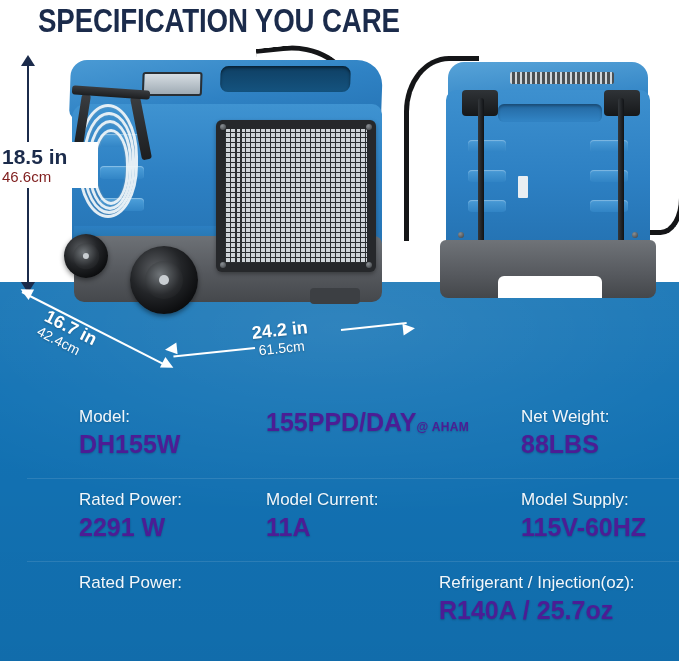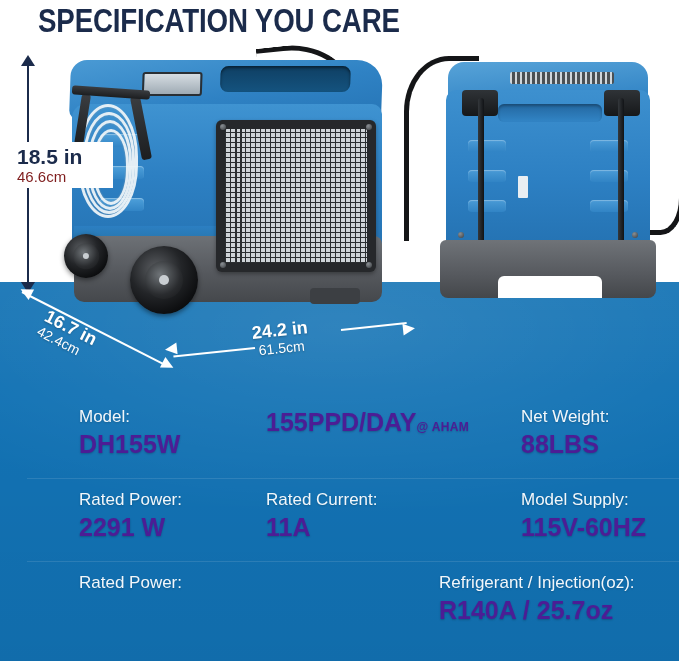--- a/index.html
+++ b/index.html
@@ -246,21 +246,21 @@
     border-left: 7px solid transparent;
     border-right: 7px solid transparent;
   }
   .dim-v-arrow.up { top: 55px; border-bottom: 11px solid #1b2b4b; }
   .dim-v-arrow.down { top: 282px; border-top: 11px solid #1b2b4b; }
   .dim-v-text {
     position: absolute; left: 0px; top: 142px;
     width: 96px;
     background: #ffffff;
     text-align: left;
-    padding: 3px 0 3px 17px;
+    padding: 3px 0 3px 2px;
   }
   .dim-v-text .big {
     display: block; font-size: 21px; font-weight: bold; color: #1b2b4b; line-height: 23px;
   }
   .dim-v-text .small {
     display: block; font-size: 15px; color: #7f1d1d; line-height: 17px;
   }
 
   .dim-depth {
     position: absolute; left: 16px; top: 285px; width: 168px; height: 80px;
@@ -510,21 +510,21 @@
         <span class="spec-value"><span>88LBS</span></span>
       </div>
     </div>
 
     <div class="spec-row">
       <div class="spec-cell" style="left:52px;">
         <span class="spec-label">Rated Power:</span>
         <span class="spec-value"><span>2291 W</span></span>
       </div>
       <div class="spec-cell" style="left:239px;">
-        <span class="spec-label">Rated Current:</span>
+        <span class="spec-label">Model Current:</span>
         <span class="spec-value"><span>11A</span></span>
       </div>
       <div class="spec-cell" style="left:494px;">
         <span class="spec-label">Model Supply:</span>
         <span class="spec-value"><span>115V-60HZ</span></span>
       </div>
     </div>
 
     <div class="spec-row">
       <div class="spec-cell" style="left:52px;">

